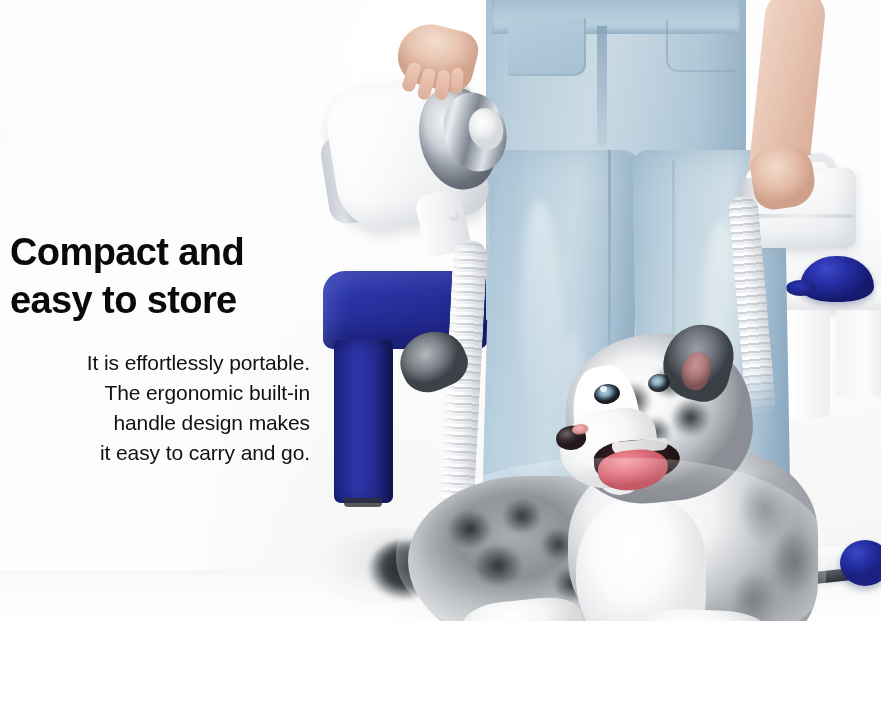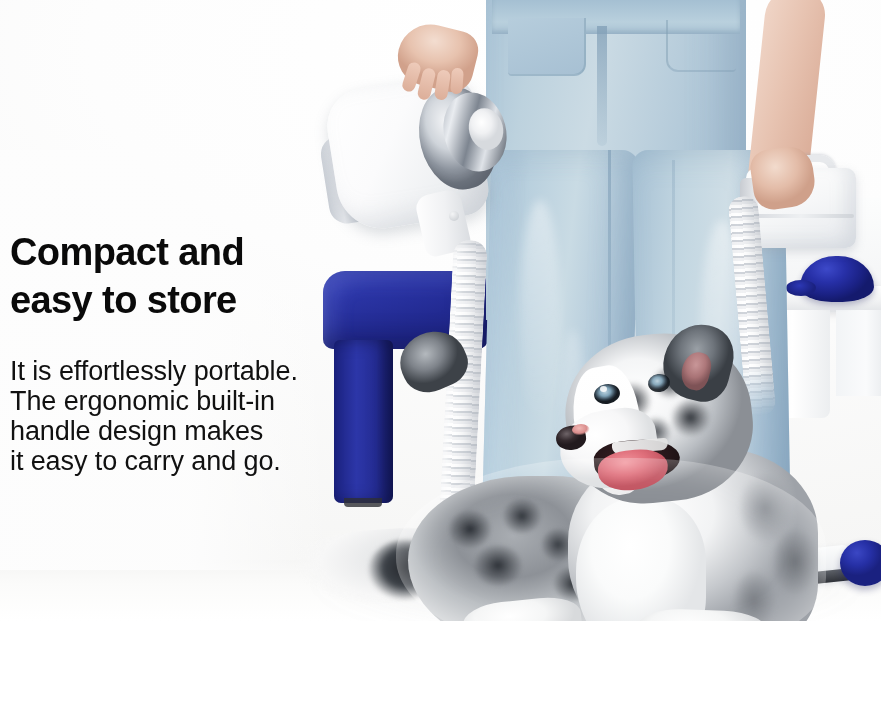--- a/index.html
+++ b/index.html
@@ -619,26 +619,27 @@
   }
   .headline {
     font-size: 38px;
     font-weight: bold;
     line-height: 48px;
     letter-spacing: -0.6px;
     color: #0a0a0a;
     white-space: pre-line;
   }
   .subcopy {
-    margin-top: 32px;
-    font-size: 27px;
+    margin-top: 24px;
+    font-size: 21px;
     line-height: 30px;
     color: #111111;
     letter-spacing: -0.1px;
     white-space: pre-line;
+    text-align: right;
   }
 
   
   .text-veil {
     position: absolute;
     left: 0; top: 150px;
     width: 330px; height: 420px;
     background: linear-gradient(90deg, rgba(253,253,253,.96) 0%, rgba(253,253,253,.92) 58%, rgba(253,253,253,0) 100%);
     z-index: 30;
     pointer-events: none;

